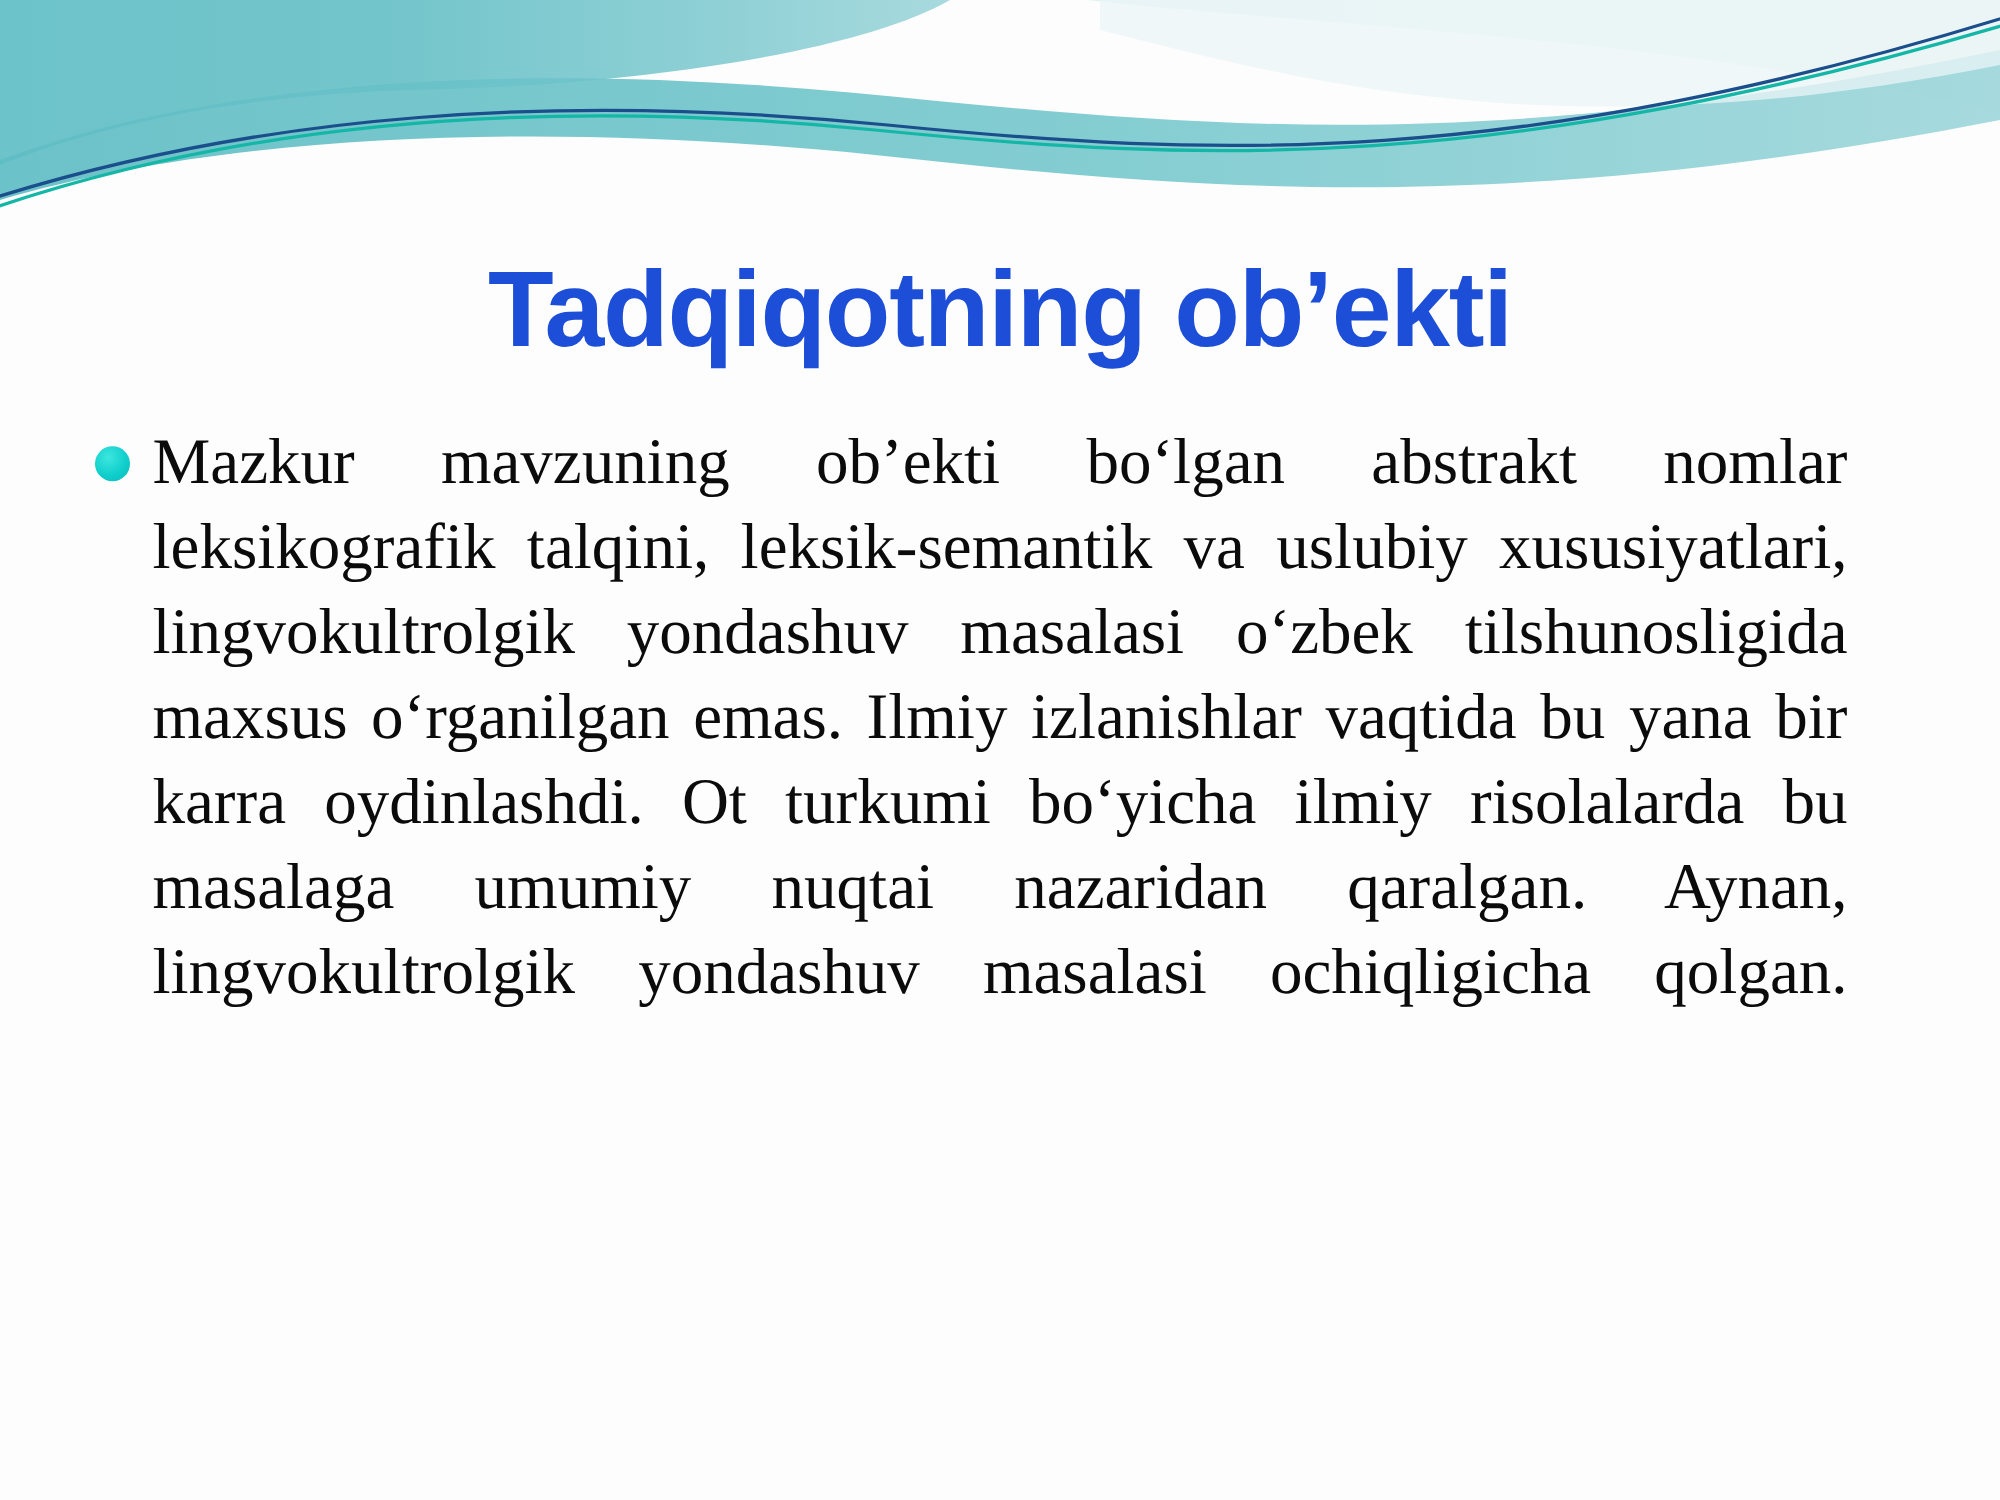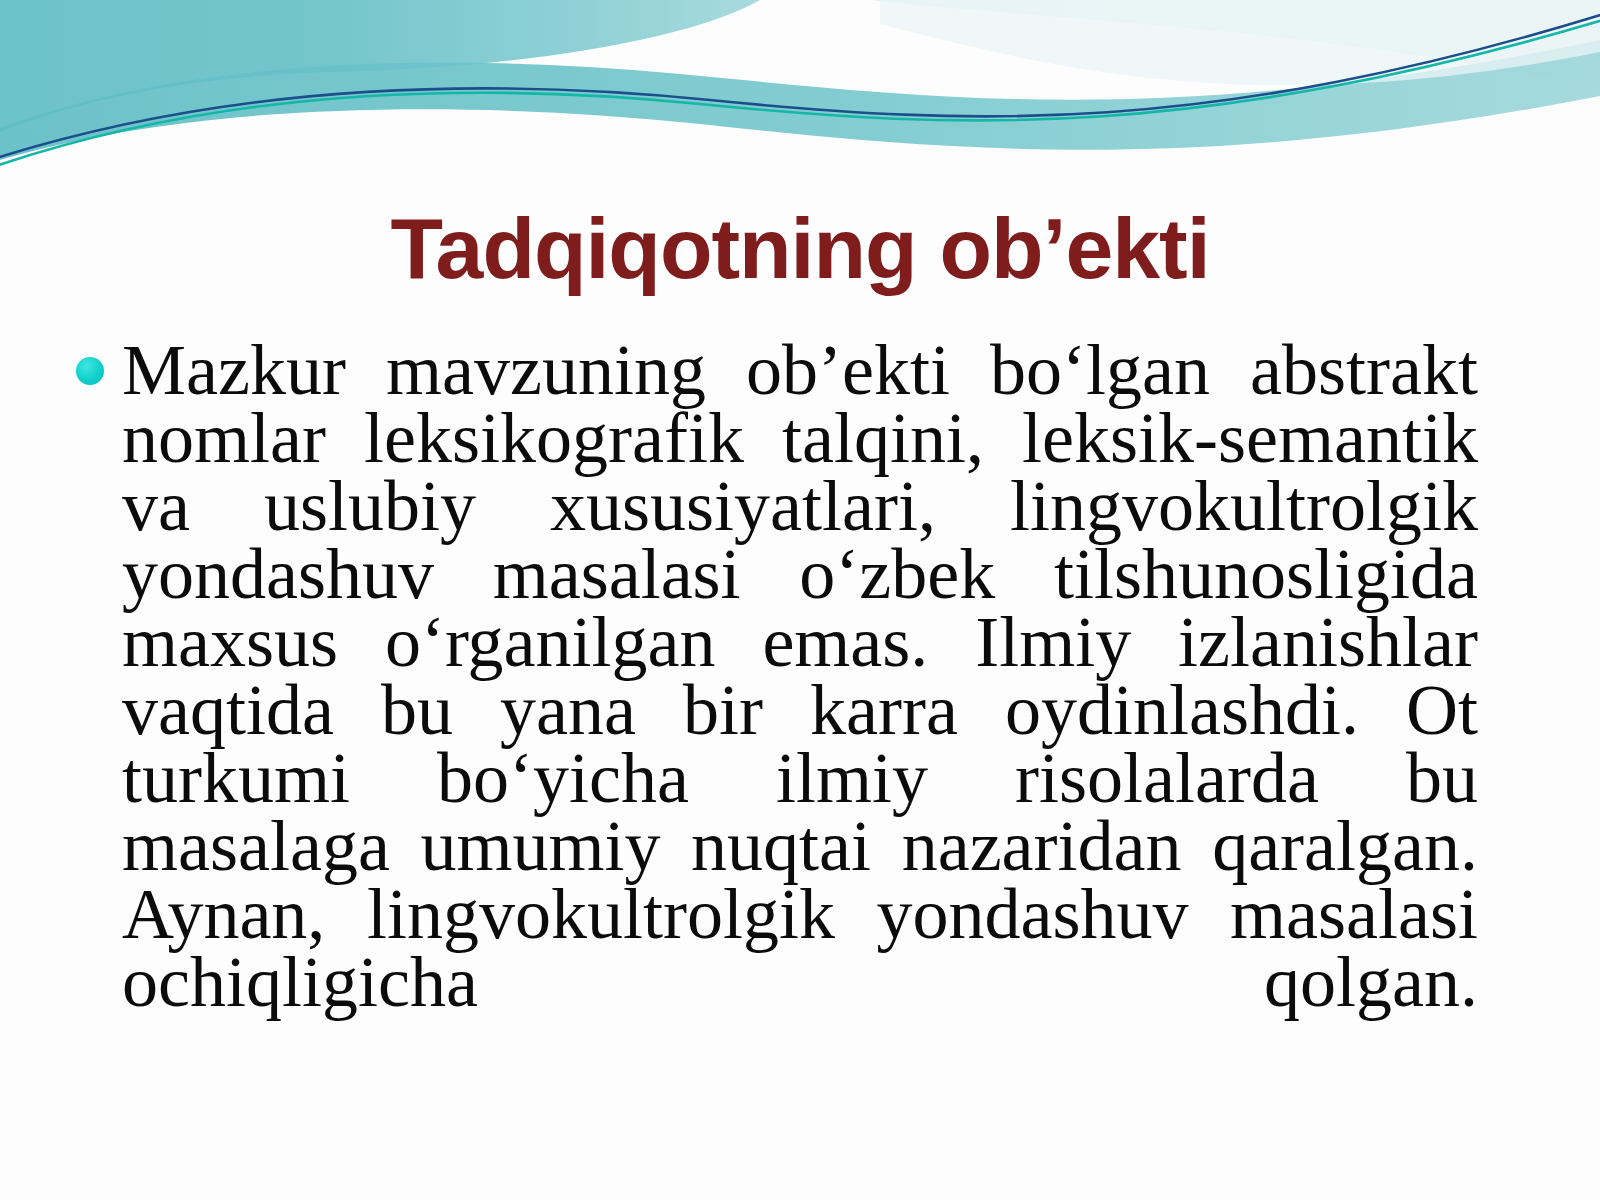--- a/index.html
+++ b/index.html
@@ -41,21 +41,21 @@
     position: absolute;
     top: 196px;
     left: 0;
     width: 1600px;
     text-align: center;
     font-family: "Liberation Sans", sans-serif;
     font-weight: bold;
     font-size: 86px;
     line-height: 104px;
     letter-spacing: -1px;
-    color: #7f1d1d;
+    color: #1d4ed8;
     text-shadow: 1px 1px 0 rgba(255,255,255,0.55);
     white-space: nowrap;
   }
 
   
   .body-area {
     position: absolute;
     top: 336px;
     left: 66px;
     width: 1412px;
@@ -70,21 +70,21 @@
     left: 10px;
     top: 21px;
     width: 28px;
     height: 28px;
     border-radius: 50%;
     background: radial-gradient(circle at 38% 32%, #3ee6e0 0%, #10cfcb 55%, #0bb9bd 100%);
   }
   .bullet-text {
     display: block;
     font-family: "Liberation Serif", serif;
-    font-size: 72px;
+    font-size: 52px;
     line-height: 68px;
     color: #0b0b0b;
     text-align: justify;
     text-justify: inter-word;
     hyphens: none;
     word-spacing: 0.02em;
   }
   
   .bullet-text::after {
     content: "";

